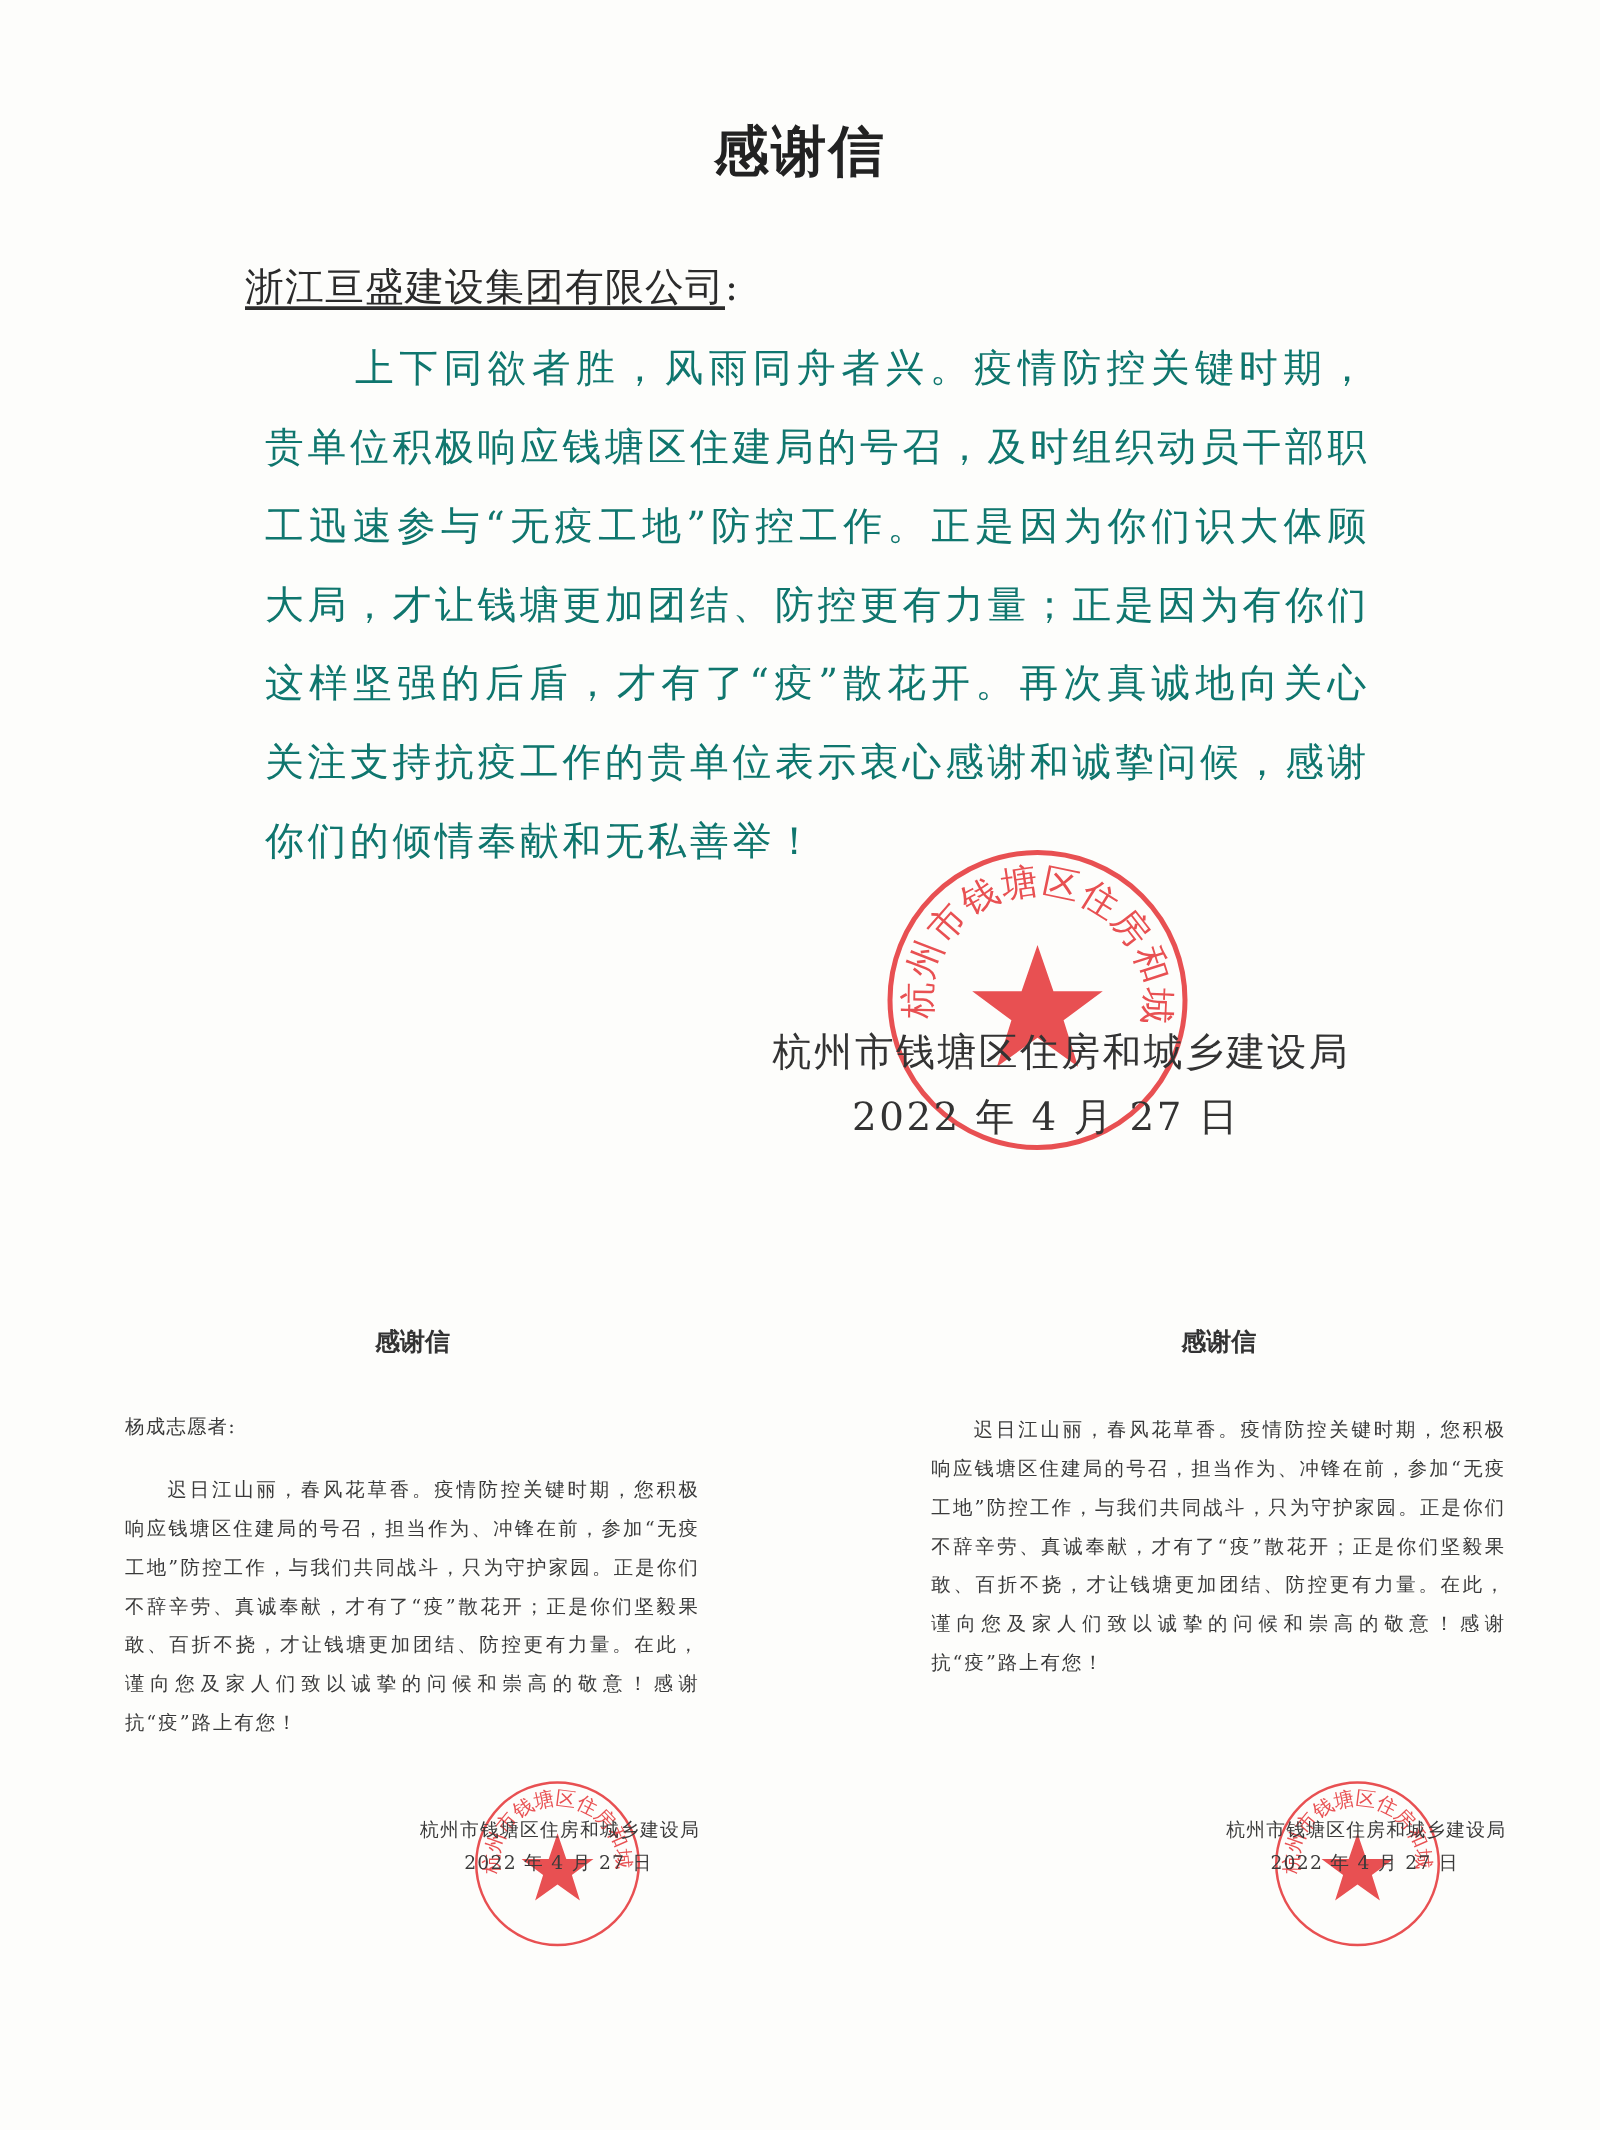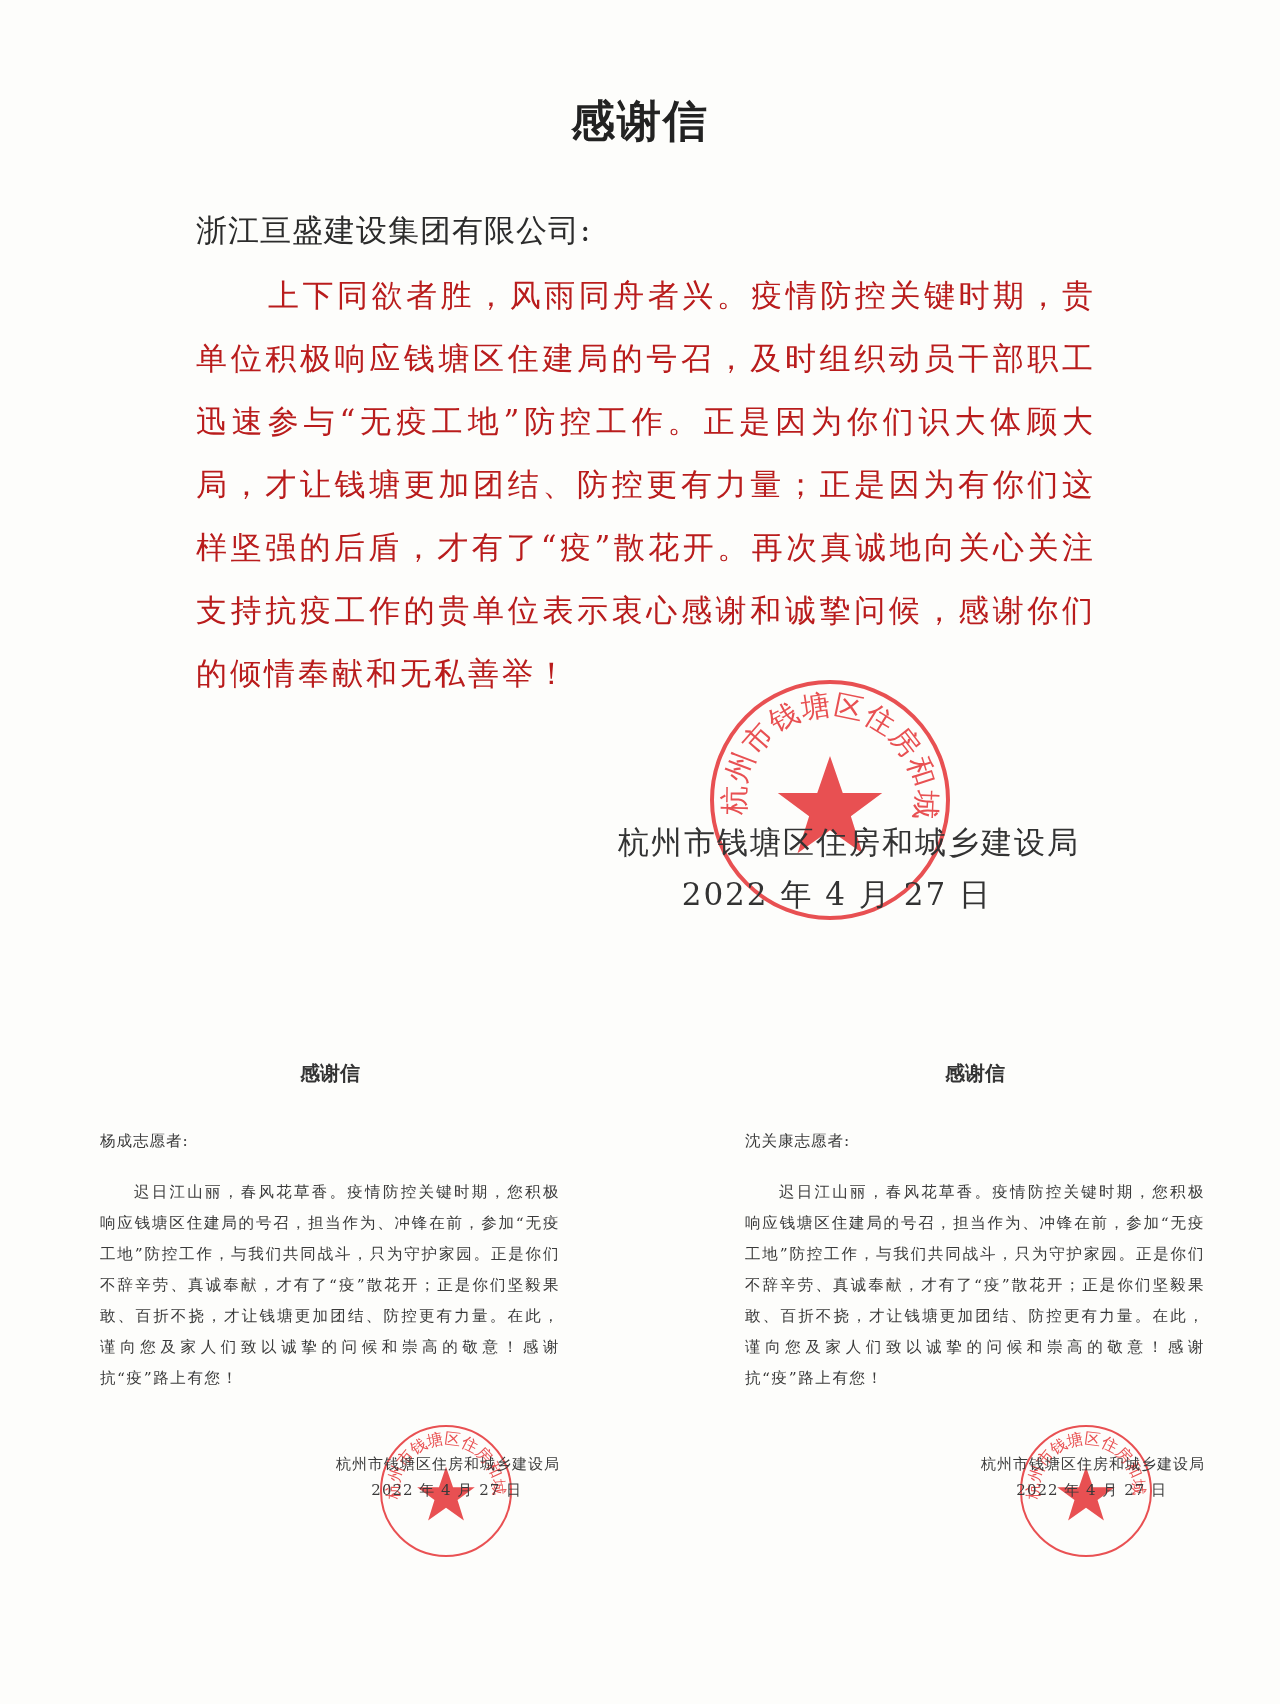--- a/index.html
+++ b/index.html
@@ -15,24 +15,24 @@
       position: absolute; left: 0; width: 1280px; top: 92px;
       text-align: center;
       font-family: "DejaVu Sans", sans-serif;
       font-weight: bold; font-size: 44px; letter-spacing: 2px; color: #222;
     }
     .main-letter { position: absolute; left: 196px; top: 210px; width: 900px; }
     .recipient {
       font-size: 31px; letter-spacing: 1px; line-height: 40px; margin-bottom: 14px;
       color: #2b2b2b;
     }
-    .recipient .name { text-underline-offset: 5px; text-align: center; }
+    .recipient .name { text-decoration: underline; text-underline-offset: 5px; text-align: center; }
     .body-text {
-      font-size: 31px; line-height: 63px; letter-spacing: 3px; color: #b91c1c;
-      text-indent: 72px; text-align: justify;
+      font-size: 31px; line-height: 63px; letter-spacing: 3px; color: #0f766e;
+      text-indent: 72px; text-align: justify; margin-left: 16px;
     }
     .sig-block {
       position: absolute; right: 200px; top: 820px; text-align: right;
       font-size: 31px; letter-spacing: 2px; color: #333;
     }
     .sig-block .org { line-height: 44px; }
     .sig-block .date { line-height: 60px; margin-right: 88px; }
 
     .stamp {
       position: absolute; border: 4px solid #e6393b; border-radius: 50%;
@@ -105,23 +105,20 @@
     </svg>
   </div>
   <div class="small-sig">
     <div>杭州市钱塘区住房和城乡建设局</div>
     <div class="date">2022 年 4 月 27 日</div>
   </div>
 </div>
 
 <div class="small-letter right">
   <div class="small-title">感谢信</div>
-  <div class="small-recipient">
-    <span class="name">沈关康</span><span>志愿者:</span>
-  </div>
   <div class="small-body">迟日江山丽，春风花草香。疫情防控关键时期，您积极响应钱塘区住建局的号召，担当作为、冲锋在前，参加“无疫工地”防控工作，与我们共同战斗，只为守护家园。正是你们不辞辛劳、真诚奉献，才有了“疫”散花开；正是你们坚毅果敢、百折不挠，才让钱塘更加团结、防控更有力量。在此，谨向您及家人们致以诚挚的问候和崇高的敬意！感谢抗“疫”路上有您！</div>
   <div class="stamp stamp-small">
     <svg viewBox="0 0 200 200">
       <defs>
           <path id="arcR" d="M 28 118 A 74 74 0 1 1 172 118"></path>
         </defs>
       <text font-size="25" fill="#e6393b" font-family="DejaVu Sans, sans-serif"><textPath href="#arcR" startOffset="2%">杭州市钱塘区住房和城乡建设局</textPath></text>
       <polygon fill="#e6393b" points="100,62 111,94 145,94 118,114 128,146 100,126 72,146 82,114 55,94 89,94"></polygon>
     </svg>
   </div>

